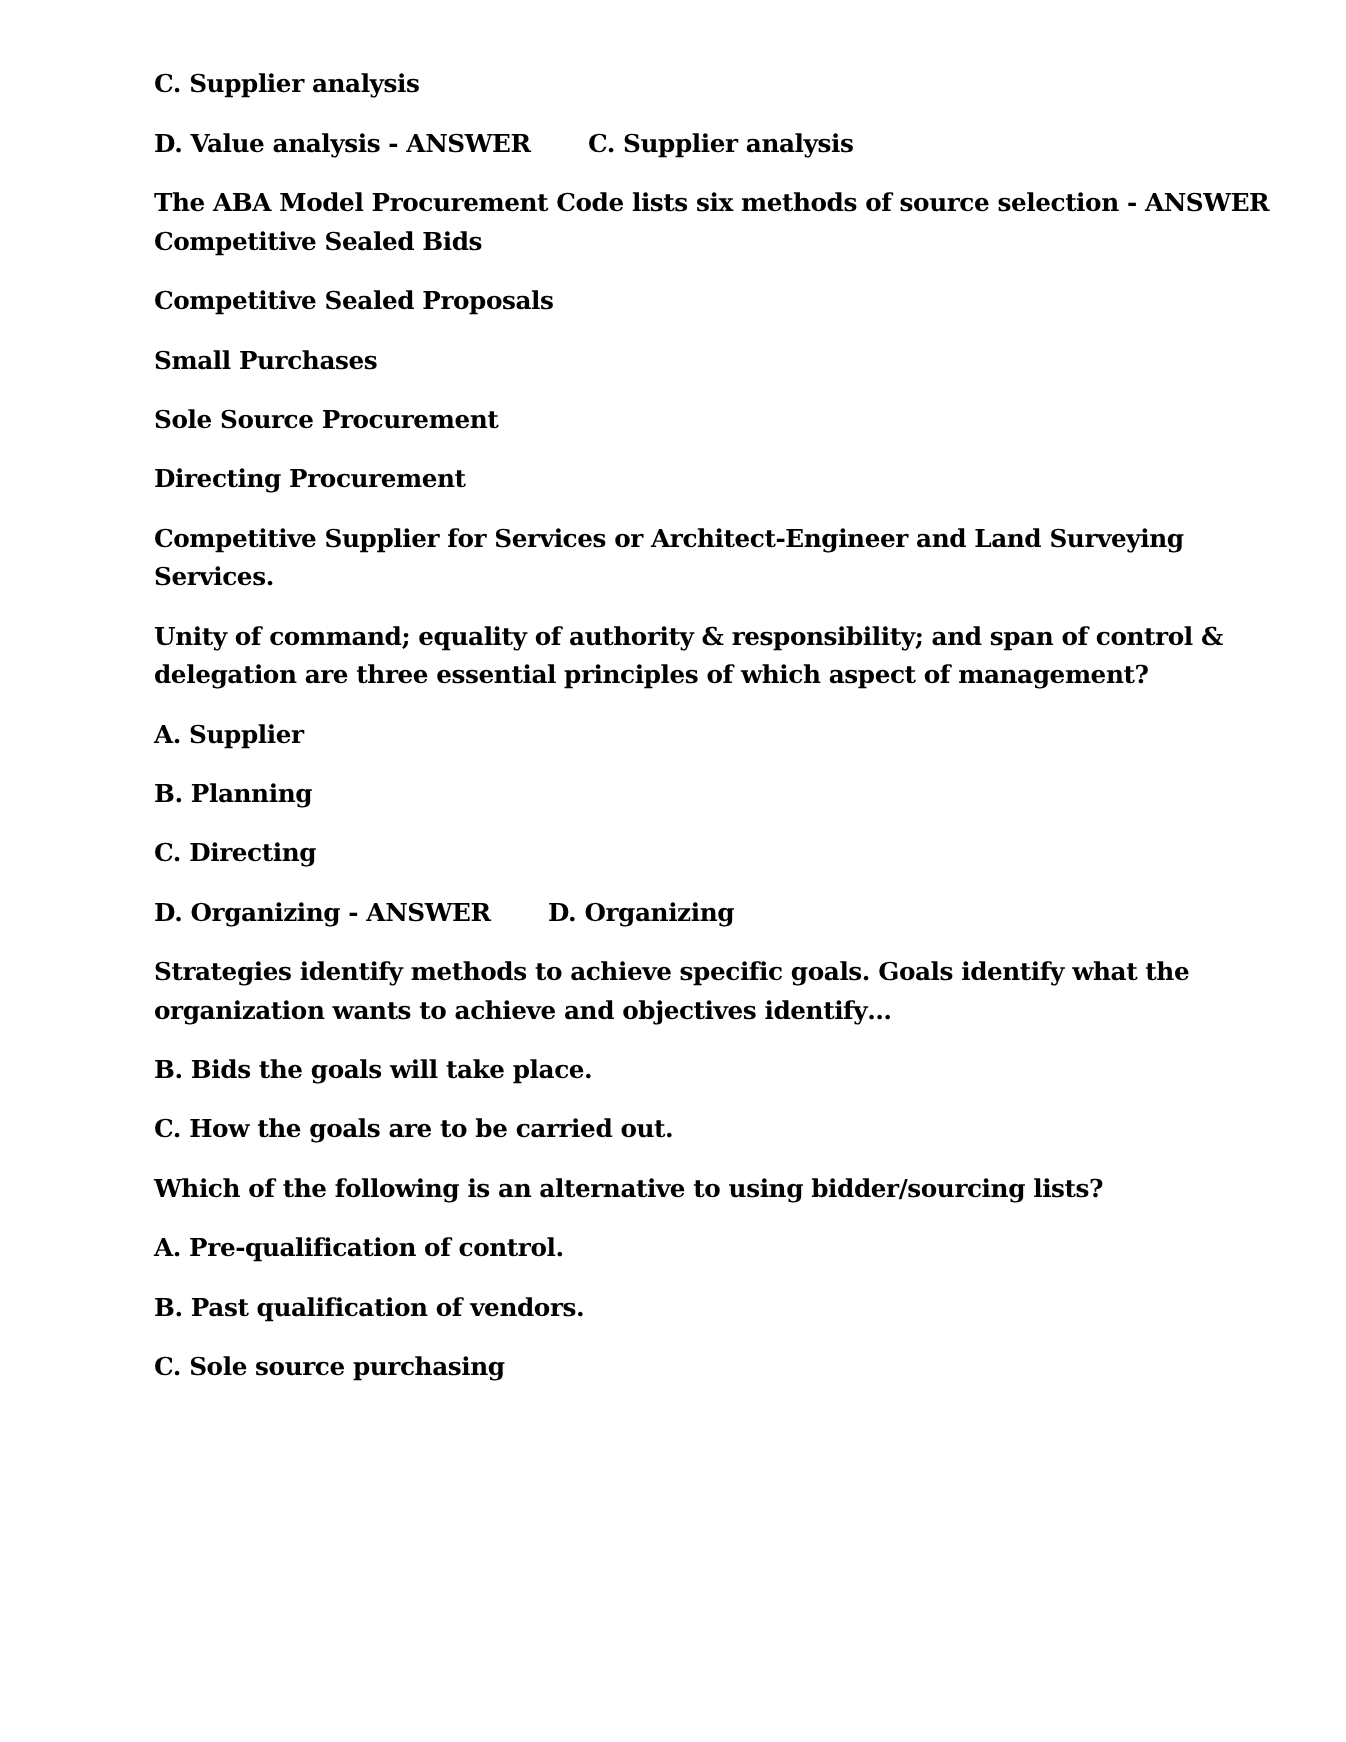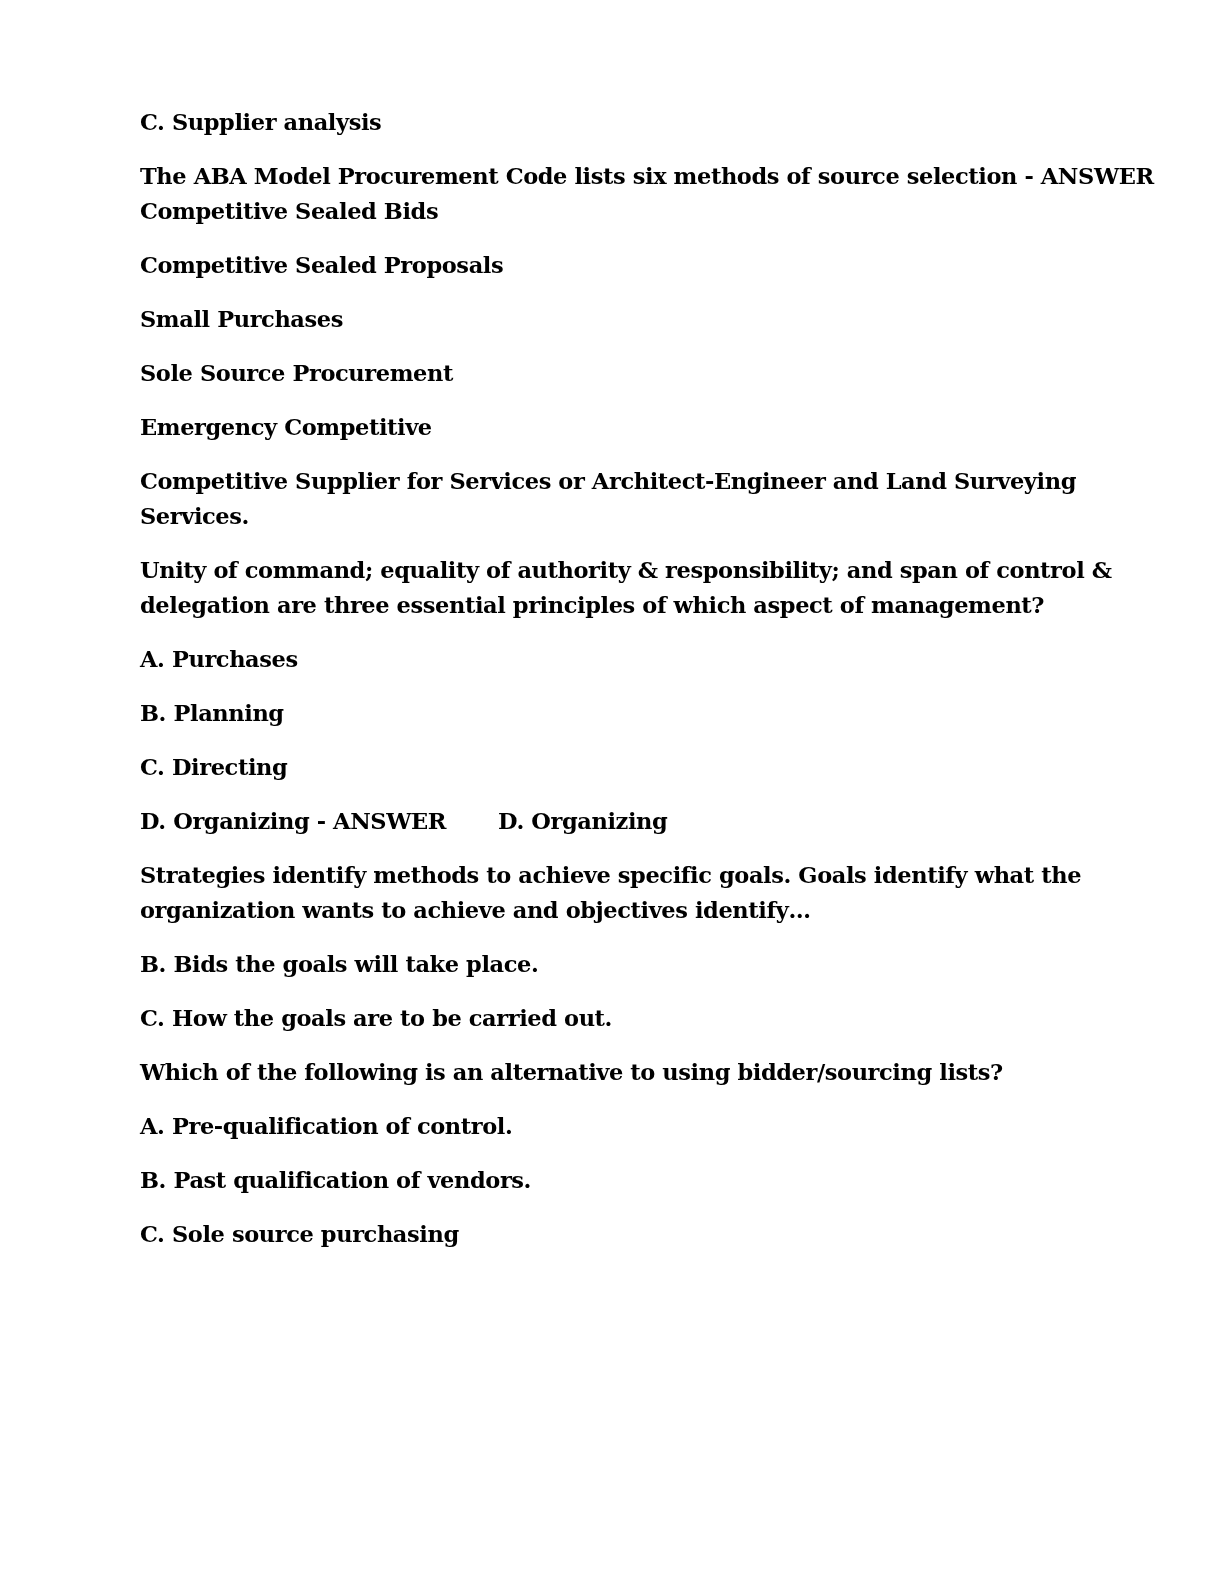--- a/index.html
+++ b/index.html
@@ -9,50 +9,51 @@
   body {
     width: 1224px;
     height: 1584px;
     background: #ffffff;
     overflow: hidden;
   }
   .page {
     box-sizing: border-box;
     width: 1224px;
     height: 1584px;
-    padding: 105px 70px 0 140px;
+    padding: 60px 70px 0 140px;
     font-family: "DejaVu Serif", "Liberation Serif", serif;
     font-weight: 700;
     font-size: 22.5px;
     line-height: 35px;
     letter-spacing: -0.4px;
     color: #000000;
   }
   .page p {
     margin: 0 0 19px 0;
     white-space: pre-wrap;
     max-width: 1014px;
   }
 </style>
 </head>
 <body>
 
 <main class="page">
   <p>C. Supplier analysis</p>
+  <p>D. Value analysis - ANSWER       C. Supplier analysis</p>
   <p>The ABA Model Procurement Code lists six methods of source selection - ANSWER
 Competitive Sealed Bids</p>
   <p>Competitive Sealed Proposals</p>
   <p>Small Purchases</p>
   <p>Sole Source Procurement</p>
-  <p>Emergency Competitive</p>
+  <p>Directing Procurement</p>
   <p>Competitive Supplier for Services or Architect-Engineer and Land Surveying
 Services.</p>
   <p>Unity of command; equality of authority &amp; responsibility; and span of control &amp;
 delegation are three essential principles of which aspect of management?</p>
-  <p>A. Purchases</p>
+  <p>A. Supplier</p>
   <p>B. Planning</p>
   <p>C. Directing</p>
   <p>D. Organizing - ANSWER       D. Organizing</p>
   <p>Strategies identify methods to achieve specific goals. Goals identify what the
 organization wants to achieve and objectives identify…</p>
   <p>B. Bids the goals will take place.</p>
   <p>C. How the goals are to be carried out.</p>
   <p>Which of the following is an alternative to using bidder/sourcing lists?</p>
   <p>A. Pre-qualification of control.</p>
   <p>B. Past qualification of vendors.</p>

